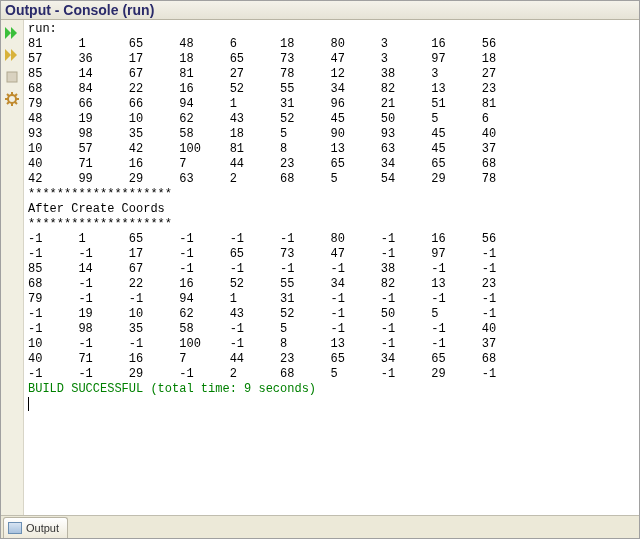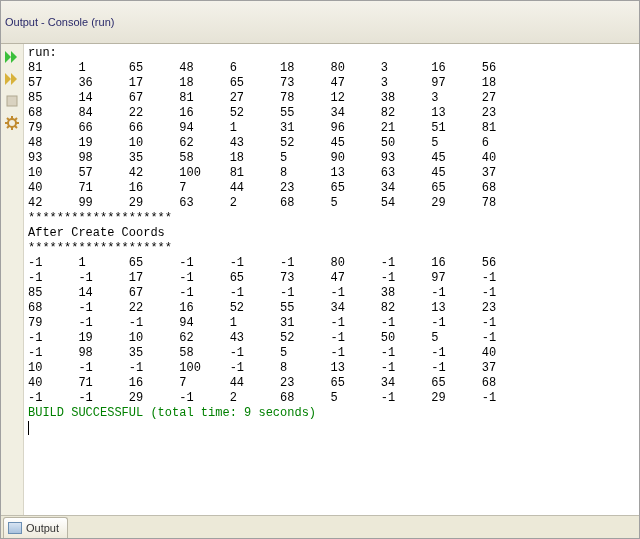--- a/index.html
+++ b/index.html
@@ -18,24 +18,24 @@
     border: 1px solid #a0a0a0;
     background: #ece9d8;
     display: flex;
     flex-direction: column;
   }
   .titlebar {
     height: 18px;
     line-height: 18px;
     background: linear-gradient(to bottom, #f4f2ea, #e6e3d6);
     border-bottom: 1px solid #b8b4a4;
-    padding: 12px 4px;
-    font-weight: normal;
+    padding: 0 4px;
+    font-weight: bold;
     color: #2a2a6a;
-    font-size: 11px;
+    font-size: 14px;
   }
   .body {
     flex: 1 1 auto;
     display: flex;
     flex-direction: row;
     background: #fff;
     min-height: 0;
   }
   .toolbar {
     width: 22px;

